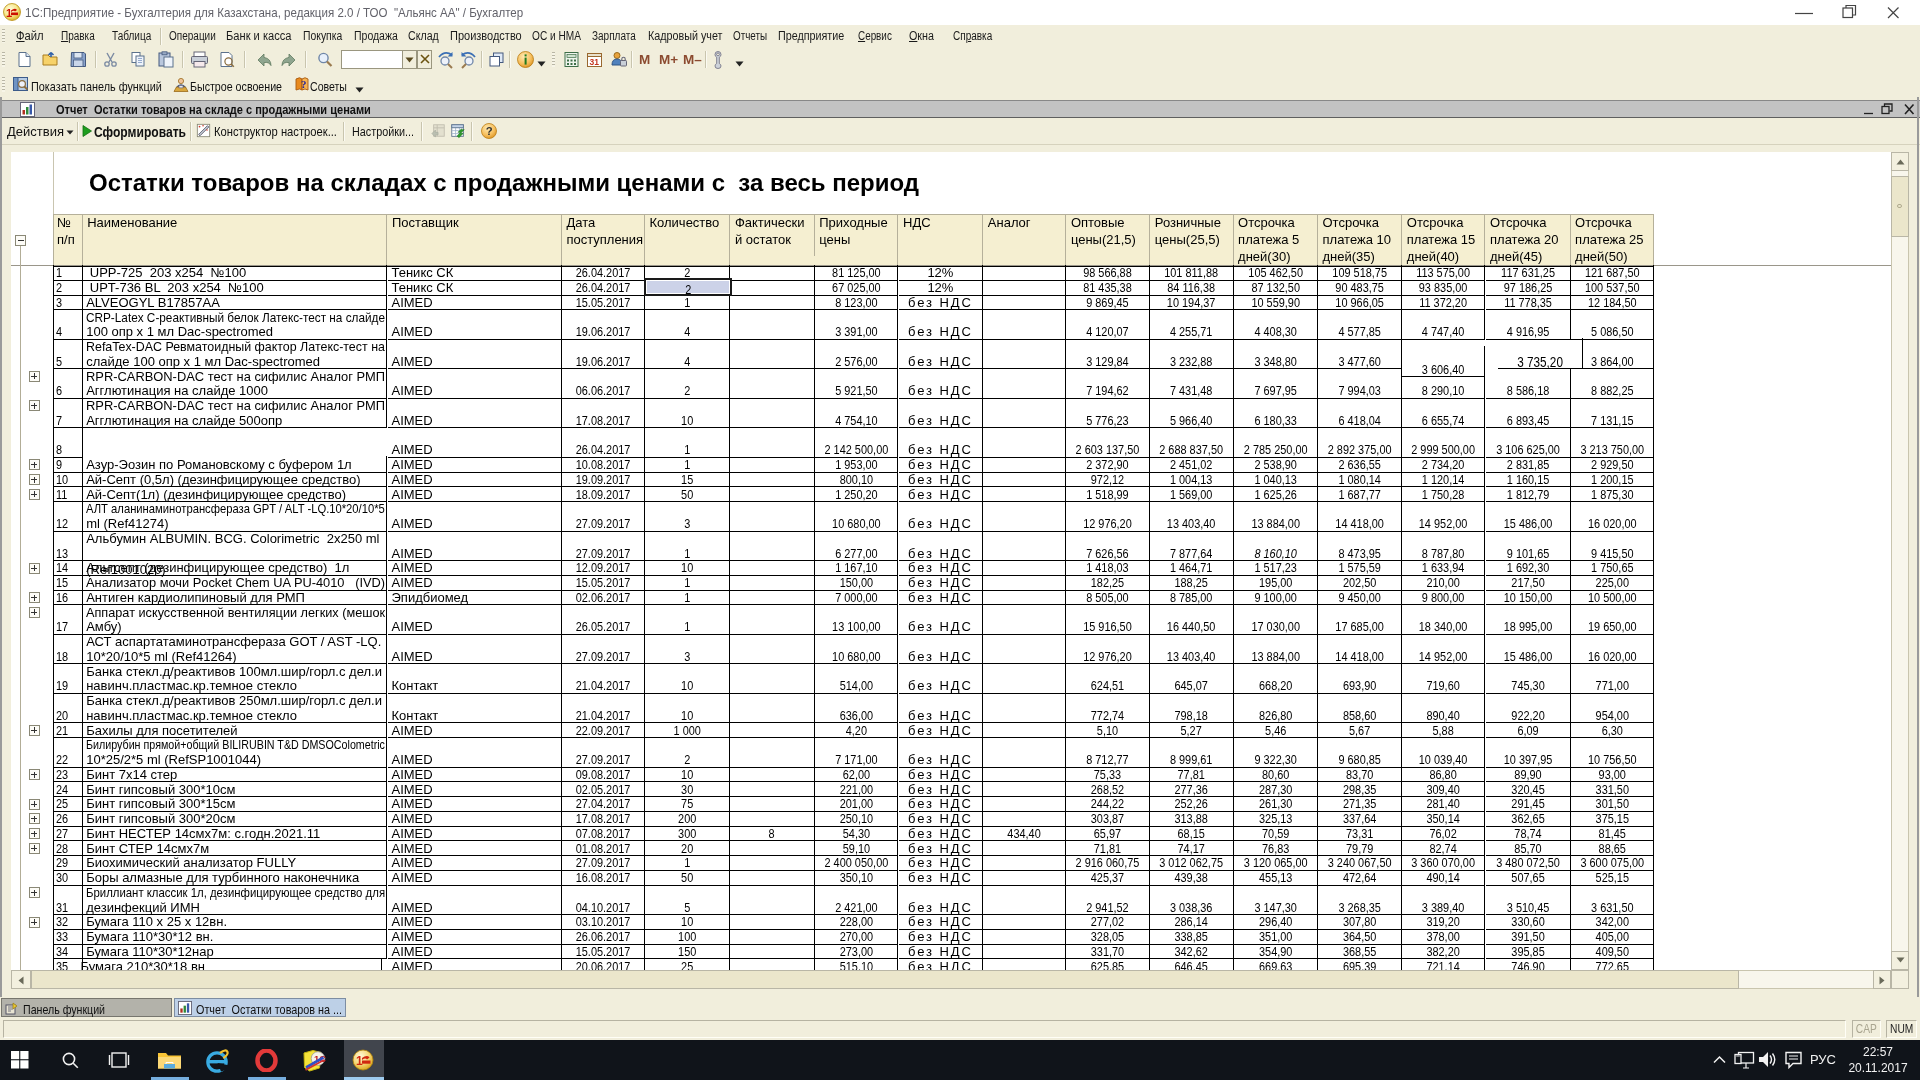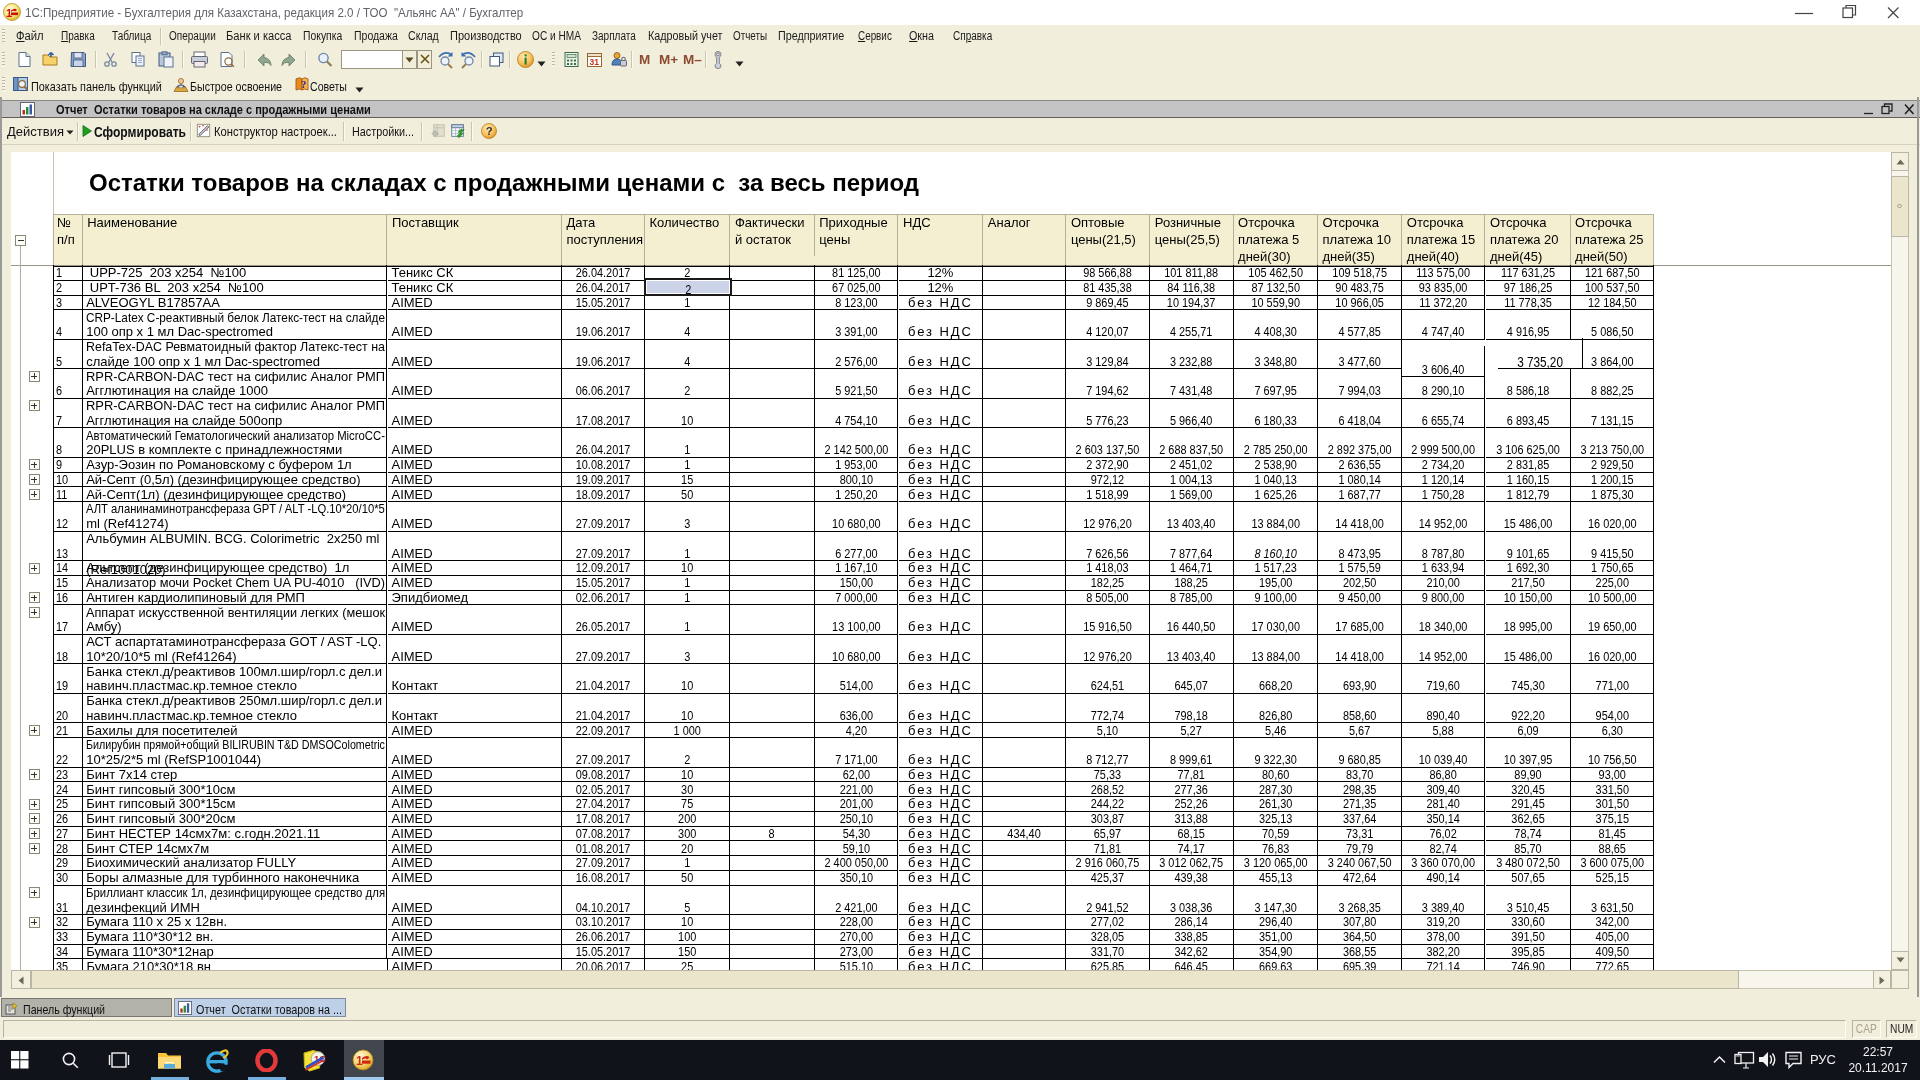--- a/index.html
+++ b/index.html
@@ -617,24 +617,20 @@
     </div>
 <div class="abs" style="left:1474.5px;top:245.45px;width:85.09999999999991px;height:31.0px;box-sizing:border-box;border-right:1.3px solid #000;border-bottom:1.5px solid #000;font-size:13px;line-height:14.75px;color:#000;">
       <div style="position:absolute;left:0;top:16.55px;width:100%;text-align:center;transform:scaleX(0.84);transform-origin:50% 50%;white-space:nowrap;">6 893,45</div>
     </div>
 <div class="abs" style="left:1559.6px;top:245.45px;width:83.60000000000014px;height:31.0px;box-sizing:border-box;border-right:1.3px solid #000;border-bottom:1.5px solid #000;font-size:13px;line-height:14.75px;color:#000;">
       <div style="position:absolute;left:0;top:16.55px;width:100%;text-align:center;transform:scaleX(0.84);transform-origin:50% 50%;white-space:nowrap;">7 131,15</div>
     </div>
 <div class="abs" style="left:41.5px;top:274.95px;width:30.200000000000003px;height:31.0px;box-sizing:border-box;border-right:1.3px solid #000;border-bottom:1.5px solid #000;font-size:13px;line-height:14.75px;color:#000;border-left:1.3px solid #000;">
       <div style="position:absolute;left:2.5px;top:16.55px;transform:scaleX(0.84);transform-origin:0 50%;white-space:pre;">8</div>
     </div>
-<div class="abs" style="left:71.7px;top:274.95px;width:304.8px;height:31.0px;box-sizing:border-box;border-right:1.3px solid #000;border-bottom:1.5px solid #000;font-size:13px;line-height:14.75px;color:#000;">
-      <div style="position:absolute;left:3.5px;top:1.8px;white-space:pre;transform:scaleX(0.871);transform-origin:0 50%;">Автоматический Гематологический анализатор MicroCC-</div>
-      <div style="position:absolute;left:3.5px;top:16.55px;white-space:pre;">20PLUS в комплекте с принадлежностями</div>
-    </div>
 <div class="abs" style="left:376.5px;top:274.95px;width:174.39999999999998px;height:31.0px;box-sizing:border-box;border-right:1.3px solid #000;border-bottom:1.5px solid #000;font-size:13px;line-height:14.75px;color:#000;">
       <div style="position:absolute;left:4px;top:16.55px;white-space:pre;">AIMED</div>
     </div>
 <div class="abs" style="left:550.9px;top:274.95px;width:83.10000000000002px;height:31.0px;box-sizing:border-box;border-right:1.3px solid #000;border-bottom:1.5px solid #000;font-size:13px;line-height:14.75px;color:#000;">
       <div style="position:absolute;left:0;top:16.55px;width:100%;text-align:center;transform:scaleX(0.84);transform-origin:50% 50%;white-space:nowrap;">26.04.2017</div>
     </div>
 <div class="abs" style="left:634px;top:274.95px;width:85.39999999999998px;height:31.0px;box-sizing:border-box;border-right:1.3px solid #000;border-bottom:1.5px solid #000;font-size:13px;line-height:14.75px;color:#000;">
       <div style="position:absolute;left:0;top:16.55px;width:100%;text-align:center;transform:scaleX(0.84);transform-origin:50% 50%;white-space:nowrap;">1</div>
     </div>
 <div class="abs" style="left:719.4px;top:274.95px;width:84.30000000000007px;height:31.0px;box-sizing:border-box;border-right:1.3px solid #000;border-bottom:1.5px solid #000;font-size:13px;line-height:14.75px;color:#000;"></div>
@@ -1874,21 +1870,21 @@
     </div>
 <div class="abs" style="left:1474.5px;top:791.2px;width:85.09999999999991px;height:16.25px;box-sizing:border-box;border-right:1.3px solid #000;border-bottom:1.5px solid #000;font-size:13px;line-height:14.75px;color:#000;">
       <div style="position:absolute;left:0;top:1.8000000000000007px;width:100%;text-align:center;transform:scaleX(0.84);transform-origin:50% 50%;white-space:nowrap;">395,85</div>
     </div>
 <div class="abs" style="left:1559.6px;top:791.2px;width:83.60000000000014px;height:16.25px;box-sizing:border-box;border-right:1.3px solid #000;border-bottom:1.5px solid #000;font-size:13px;line-height:14.75px;color:#000;">
       <div style="position:absolute;left:0;top:1.8000000000000007px;width:100%;text-align:center;transform:scaleX(0.84);transform-origin:50% 50%;white-space:nowrap;">409,50</div>
     </div>
 <div class="abs" style="left:41.5px;top:805.95px;width:30.200000000000003px;height:16.25px;box-sizing:border-box;border-right:1.3px solid #000;border-bottom:1.5px solid #000;font-size:13px;line-height:14.75px;color:#000;border-left:1.3px solid #000;">
       <div style="position:absolute;left:2.5px;top:1.8000000000000007px;transform:scaleX(0.84);transform-origin:0 50%;white-space:pre;">35</div>
     </div>
-<div class="abs" style="left:72px;top:805.95px;width:304.8px;height:16.25px;box-sizing:border-box;border-right:1.3px solid #000;border-bottom:1.5px solid #000;font-size:13px;line-height:14.75px;color:#000;">
+<div class="abs" style="left:66px;top:805.95px;width:304.8px;height:16.25px;box-sizing:border-box;border-right:1.3px solid #000;border-bottom:1.5px solid #000;font-size:13px;line-height:14.75px;color:#000;">
       <div style="position:absolute;left:3.5px;top:1.8px;white-space:pre;">Бумага 210*30*18 вн</div>
     </div>
 <div class="abs" style="left:376.5px;top:805.95px;width:174.39999999999998px;height:16.25px;box-sizing:border-box;border-right:1.3px solid #000;border-bottom:1.5px solid #000;font-size:13px;line-height:14.75px;color:#000;">
       <div style="position:absolute;left:4px;top:1.8000000000000007px;white-space:pre;">AIMED</div>
     </div>
 <div class="abs" style="left:550.9px;top:805.95px;width:83.10000000000002px;height:16.25px;box-sizing:border-box;border-right:1.3px solid #000;border-bottom:1.5px solid #000;font-size:13px;line-height:14.75px;color:#000;">
       <div style="position:absolute;left:0;top:1.8000000000000007px;width:100%;text-align:center;transform:scaleX(0.84);transform-origin:50% 50%;white-space:nowrap;">20.06.2017</div>
     </div>
 <div class="abs" style="left:634px;top:805.95px;width:85.39999999999998px;height:16.25px;box-sizing:border-box;border-right:1.3px solid #000;border-bottom:1.5px solid #000;font-size:13px;line-height:14.75px;color:#000;">
       <div style="position:absolute;left:0;top:1.8000000000000007px;width:100%;text-align:center;transform:scaleX(0.84);transform-origin:50% 50%;white-space:nowrap;">25</div>

